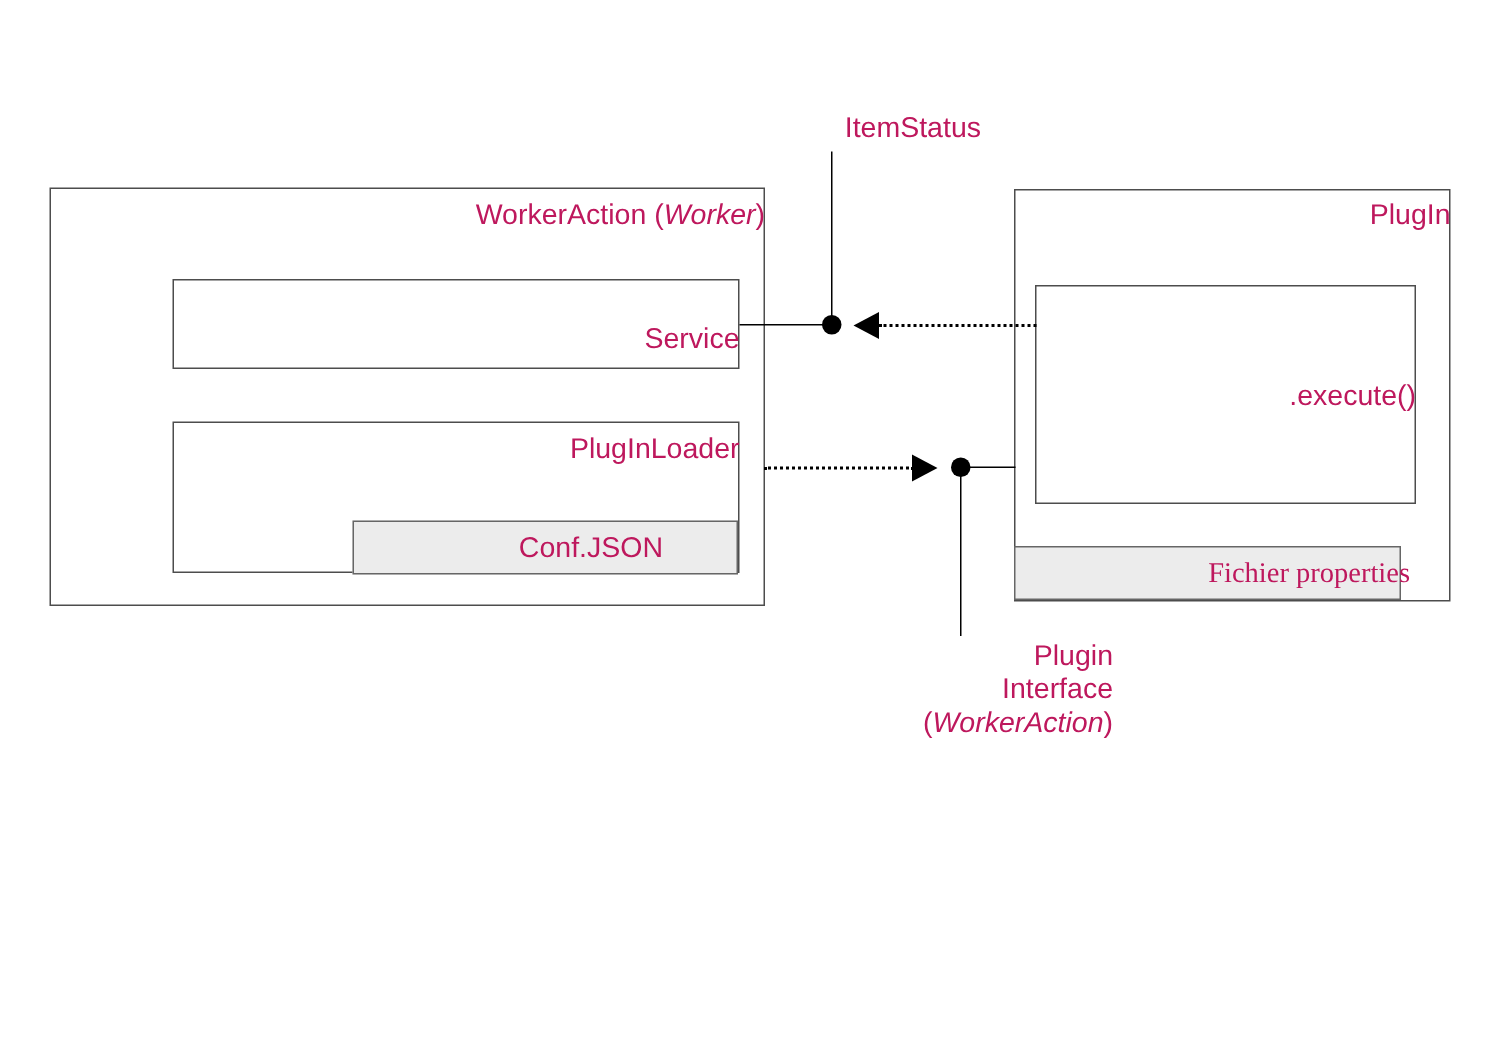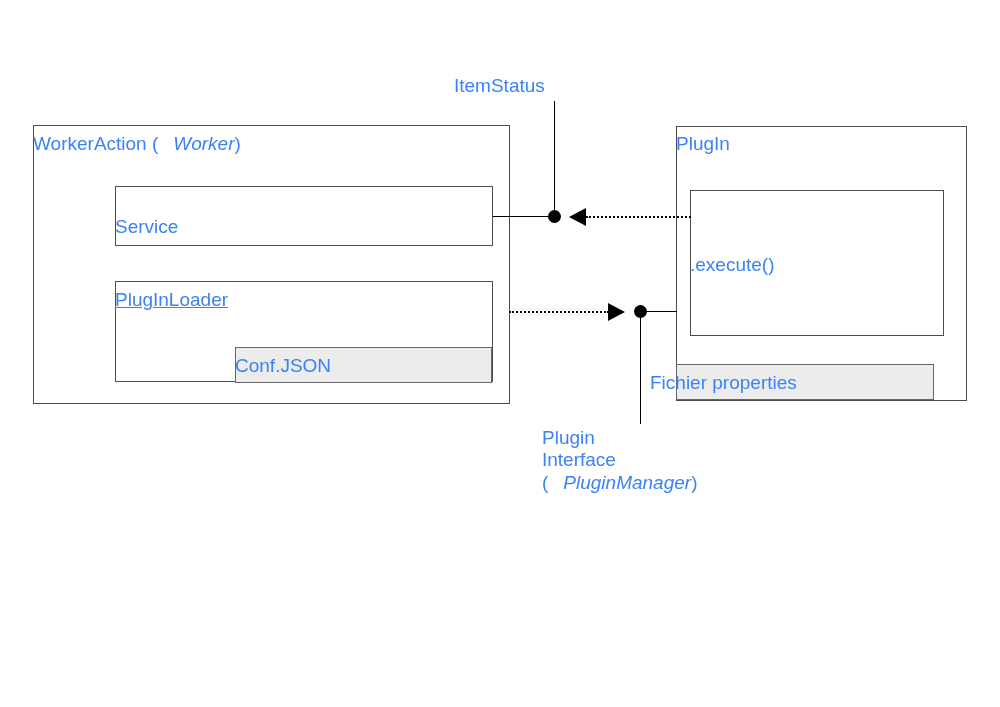--- a/index.html
+++ b/index.html
@@ -20,27 +20,27 @@
     box-sizing: border-box;
     background: #ffffff;
     border: 1.6px solid #4d4d4d;
   }
   .box-white { background: #ffffff; }
   .box-gray  { background: #ececec; border: 1.6px solid #666666; }
 
   .label {
     position: absolute;
     font-size: 19px;
-    color: #3b82f6;
+    color: #be185d;
     line-height: 1.18;
     white-space: pre;
-    text-align: left;
+    text-align: right;
   }
   .label.multi { white-space: normal; }
-  .label i { font-style: italic; margin-left: 15px; }
+  .label i { font-style: italic; }
 
   .hline {
     position: absolute;
     height: 0;
     border-top: 1.6px solid #000000;
   }
   .vline {
     position: absolute;
     width: 0;
     border-left: 1.6px solid #000000;
@@ -78,34 +78,34 @@
 <div id="canvas">
 
   <div class="box box-white" style="left:33px; top:125px; width:477px; height:279px;"></div>
 
   <div class="label" style="left:33px; top:133px; width:477px;"><span>WorkerAction (</span><i>Worker</i><span>)</span></div>
 
   <div class="box box-white" style="left:115px; top:186px; width:378px; height:60px;"></div>
   <div class="label" style="left:115px; top:216px; width:378px;">Service</div>
 
   <div class="box box-white" style="left:115px; top:281px; width:378px; height:101px;"></div>
-  <div class="label" style="left:115px; top:289px; width:378px;text-decoration:underline;">PlugInLoader</div>
+  <div class="label" style="left:115px; top:289px; width:378px;">PlugInLoader</div>
 
   <div class="box box-gray" style="left:235px; top:347px; width:257px; height:36px;"></div>
   <div class="label" style="left:235px; top:355px; width:207px;">Conf.JSON</div>
 
   <div class="box box-white" style="left:676px; top:126px; width:291px; height:275px;"></div>
 
   <div class="label" style="left:676px; top:133px; width:291px;">PlugIn</div>
 
   <div class="box box-white" style="left:690px; top:190px; width:254px; height:146px;"></div>
   <div class="label" style="left:690px; top:254px; width:254px;">.execute()</div>
 
   <div class="box box-gray" style="left:676px; top:364px; width:258px; height:36px;"></div>
-  <div class="label" style="left:650px; top:372px; width:290px;">Fichier properties</div>
+  <div class="label" style="left:650px; top:372px; width:290px;font-family:Liberation Serif, serif;">Fichier properties</div>
 
   <div class="vline" style="left:554px; top:101px; height:115px;"></div>
 
   <div class="hline" style="left:493px; top:216px; width:62px;"></div>
 
   <div class="dot" style="left:548px; top:210px;"></div>
 
   <div class="hdotted" style="left:586px; top:216px; width:105px;"></div>
   <div class="arrow-left" style="left:569px; top:208px;"></div>
 
@@ -113,15 +113,15 @@
 
   <div class="hdotted" style="left:509px; top:311px; width:100px;"></div>
   <div class="arrow-right" style="left:608px; top:303px;"></div>
 
   <div class="dot" style="left:634px; top:305px;"></div>
 
   <div class="hline" style="left:645px; top:311px; width:32px;"></div>
 
   <div class="vline" style="left:640px; top:311px; height:113px;"></div>
 
-  <div class="label multi" style="left:542px; top:427px; width:200px;"><span>Plugin</span><br><span>Interface</span><br><span>(</span><i>PluginManager</i><span>)</span></div>
+  <div class="label multi" style="left:542px; top:427px; width:200px;"><span>Plugin</span><br><span>Interface</span><br><span>(</span><i>WorkerAction</i><span>)</span></div>
 
 </div>
 
 </body></html>

